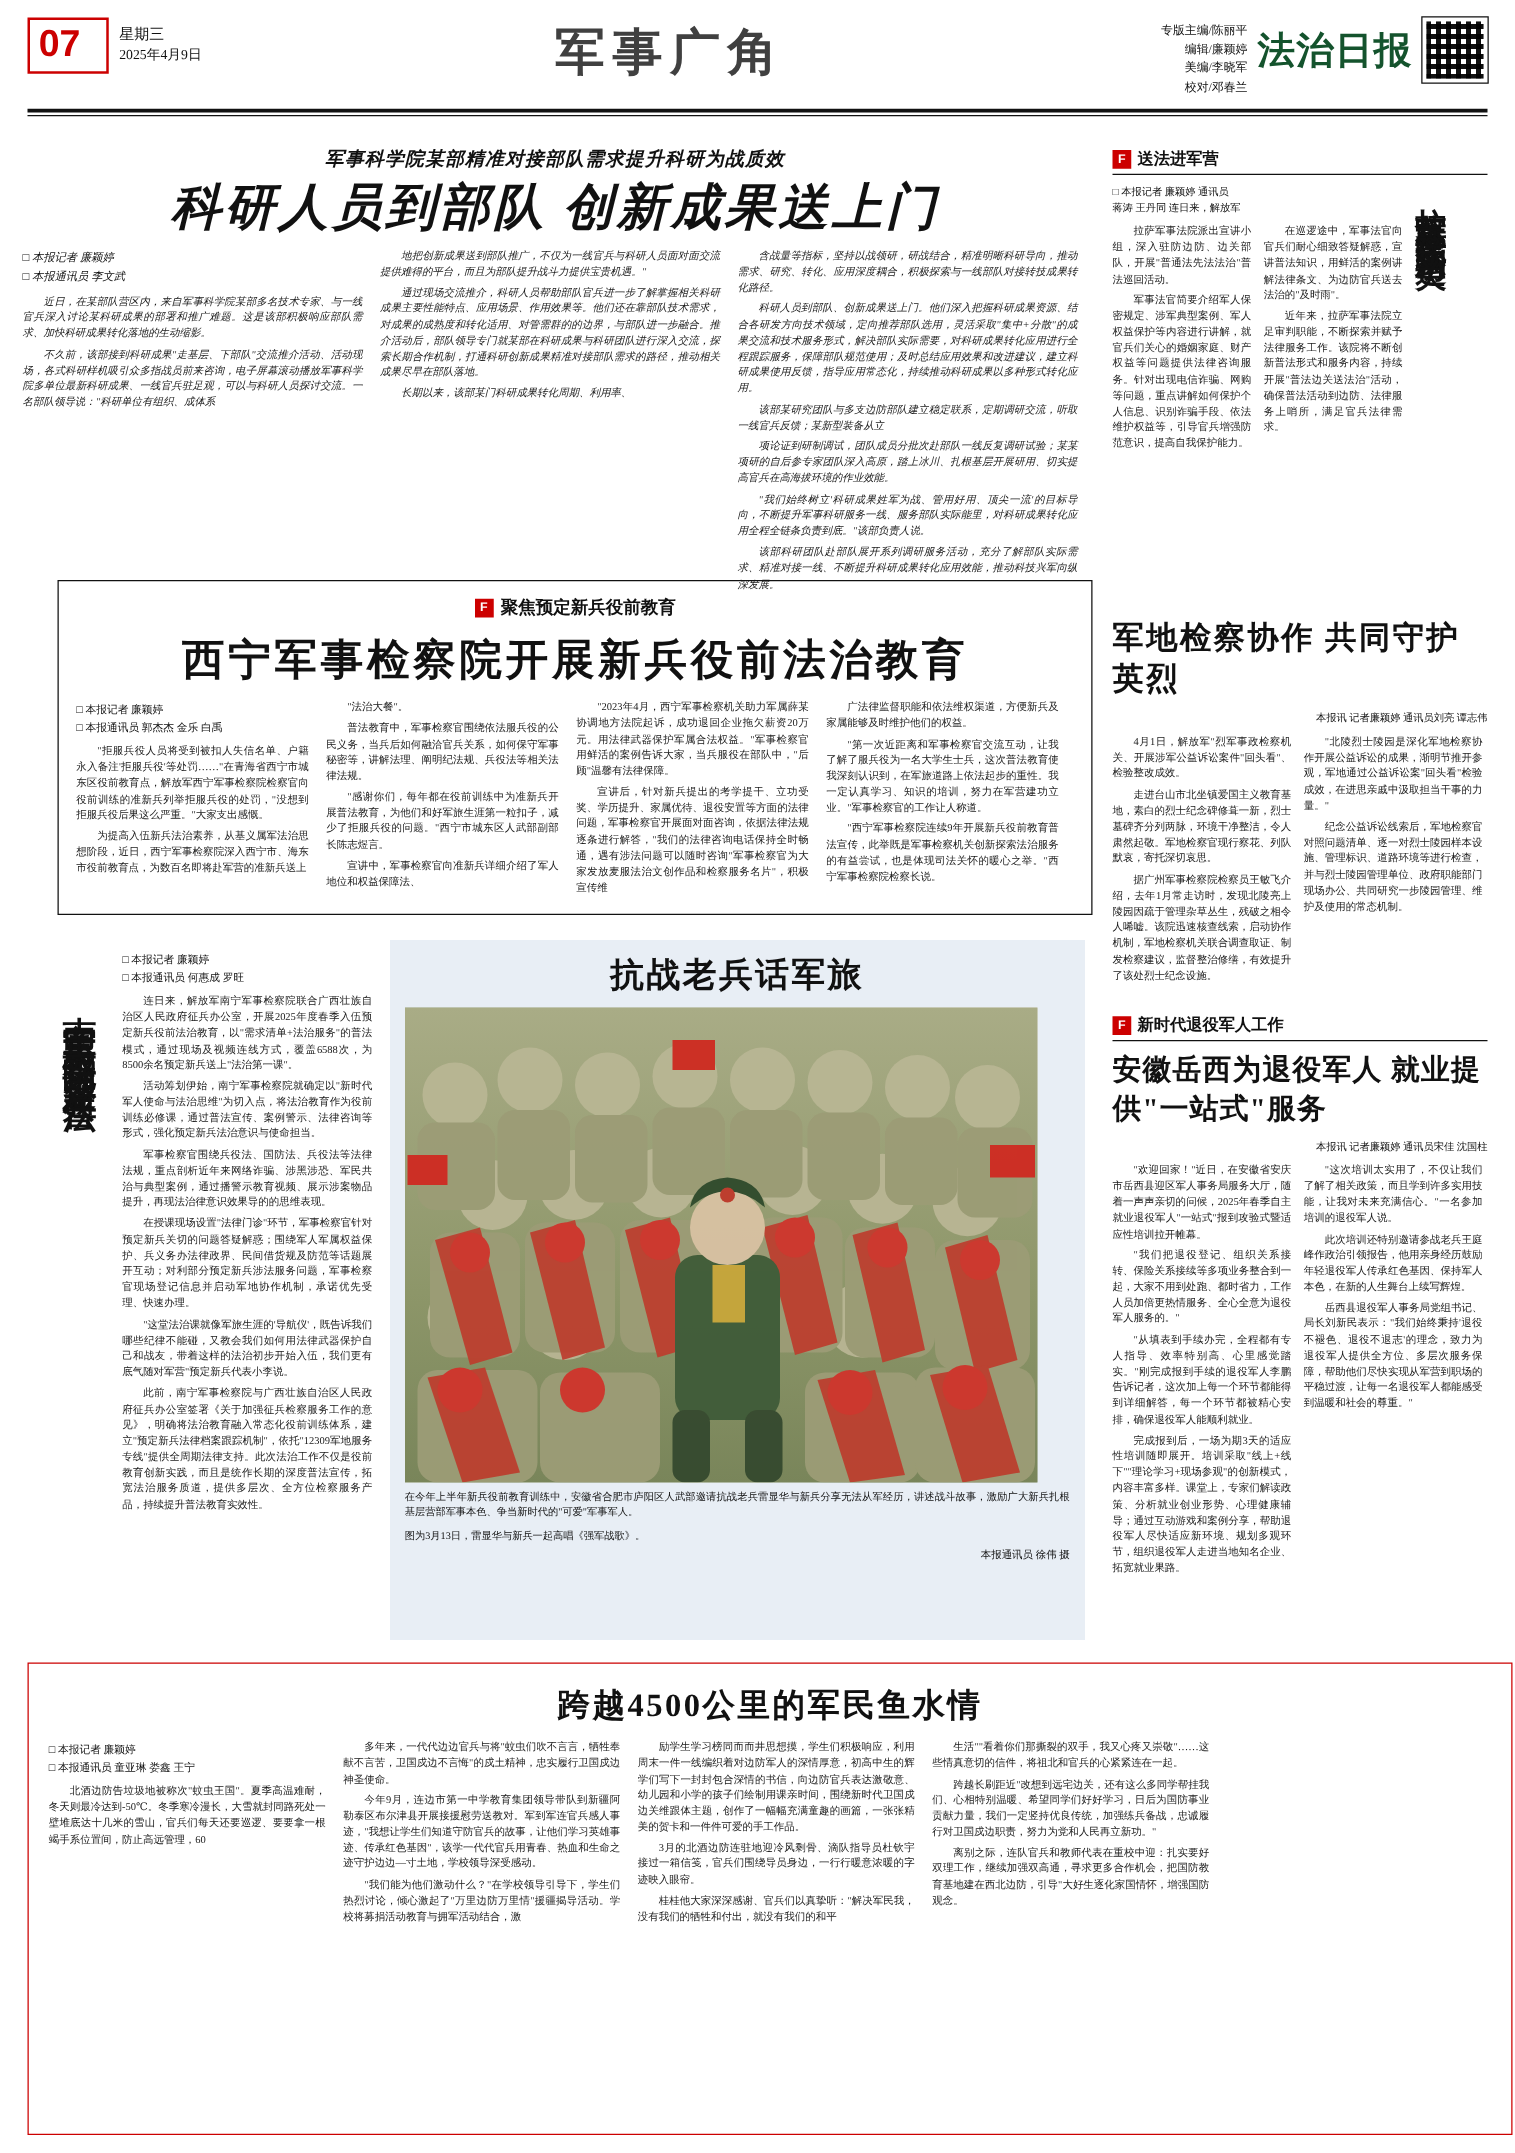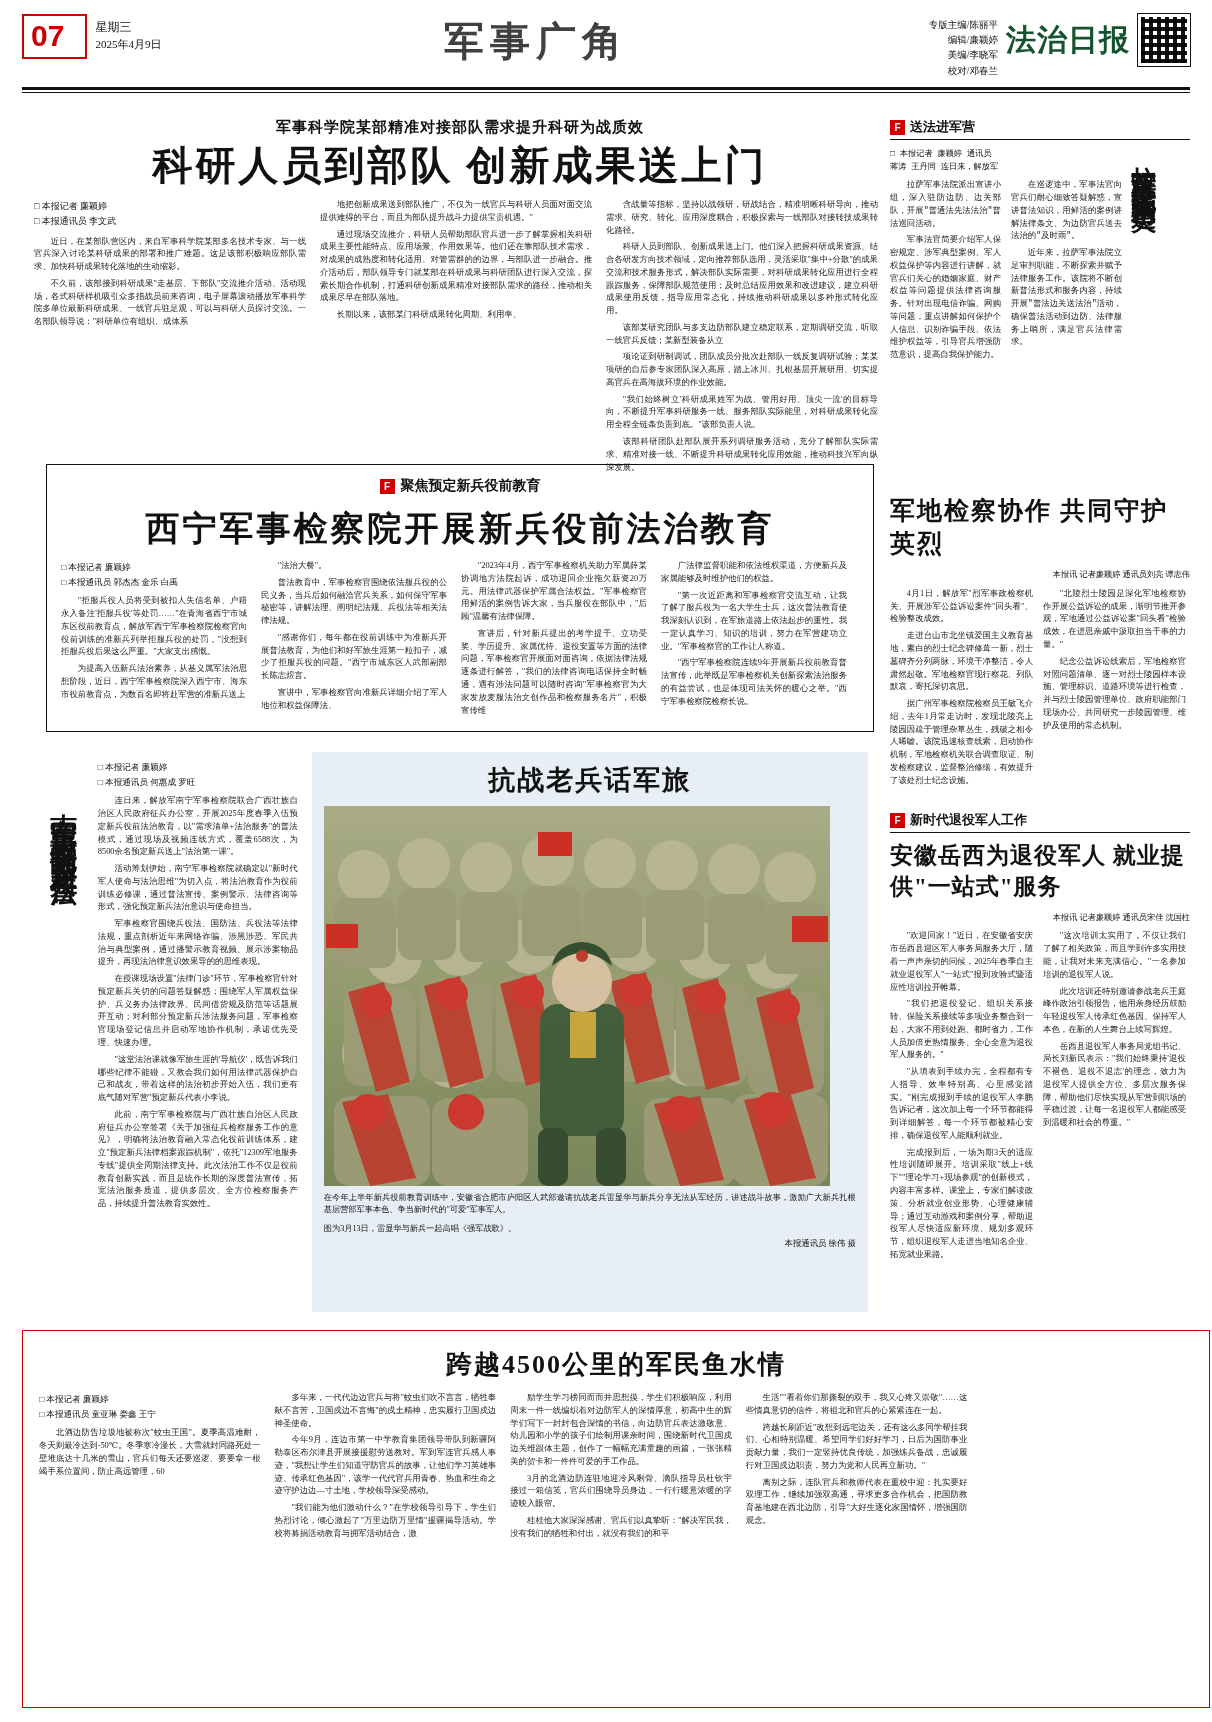--- a/index.html
+++ b/index.html
@@ -49,21 +49,21 @@
   .headline-main {
     text-align: center; font-weight: bold; font-size: 40px; letter-spacing: 3px;
     margin: 6px 0 10px 0; line-height: 1.15;
   }
   .kicker { text-align: center; font-size: 15px; font-weight: bold; letter-spacing: 1px; margin-bottom: 4px; }
 
   
   .zone { position: absolute; }
 
   
-  #top-story { left: 34px; top: 118px; width: 852px; }
+  #top-story { left: 18px; top: 118px; width: 852px; font-style: italic; }
   .three-col { display: flex; gap: 14px; margin-top: 10px; }
   .three-col .col { width: 272px; }
 
   
   #right-rail { left: 890px; top: 118px; width: 300px; }
   .sec-flag {
     display: flex; align-items: center; gap: 5px; font-weight: bold; font-size: 13px;
     border-bottom: 1px solid #111; padding-bottom: 3px; margin-bottom: 7px;
   }
   .flag-icon {
@@ -179,21 +179,21 @@
   </div>
 
   <div class="zone" id="right-rail">
 
     <div class="rail-block">
       <div class="sec-flag">
         <span class="flag-icon">F</span>
         <span>送法进军营</span>
       </div>
       <div style="display:flex;">
-        <div style="width:232px;font-family:Liberation Mono, monospace;">
+        <div style="width:232px;">
           <div class="byline" style="font-size:8.2px;line-height:1.6">
             <div>□ 本报记者  廉颖婷  通讯员</div>
             <div>蒋涛  王丹同  连日来，解放军</div>
           </div>
           <div class="rail-2col">
             <div class="c">
               <div class="col-text">
                 <p>拉萨军事法院派出宣讲小组，深入驻防边防、边关部队，开展"普通法先法法治"普法巡回活动。</p>
                 <p>军事法官简要介绍军人保密规定、涉军典型案例、军人权益保护等内容进行讲解，就官兵们关心的婚姻家庭、财产权益等问题提供法律咨询服务。针对出现电信诈骗、网购等问题，重点讲解如何保护个人信息、识别诈骗手段、依法维护权益等，引导官兵增强防范意识，提高自我保护能力。</p>
               </div>

